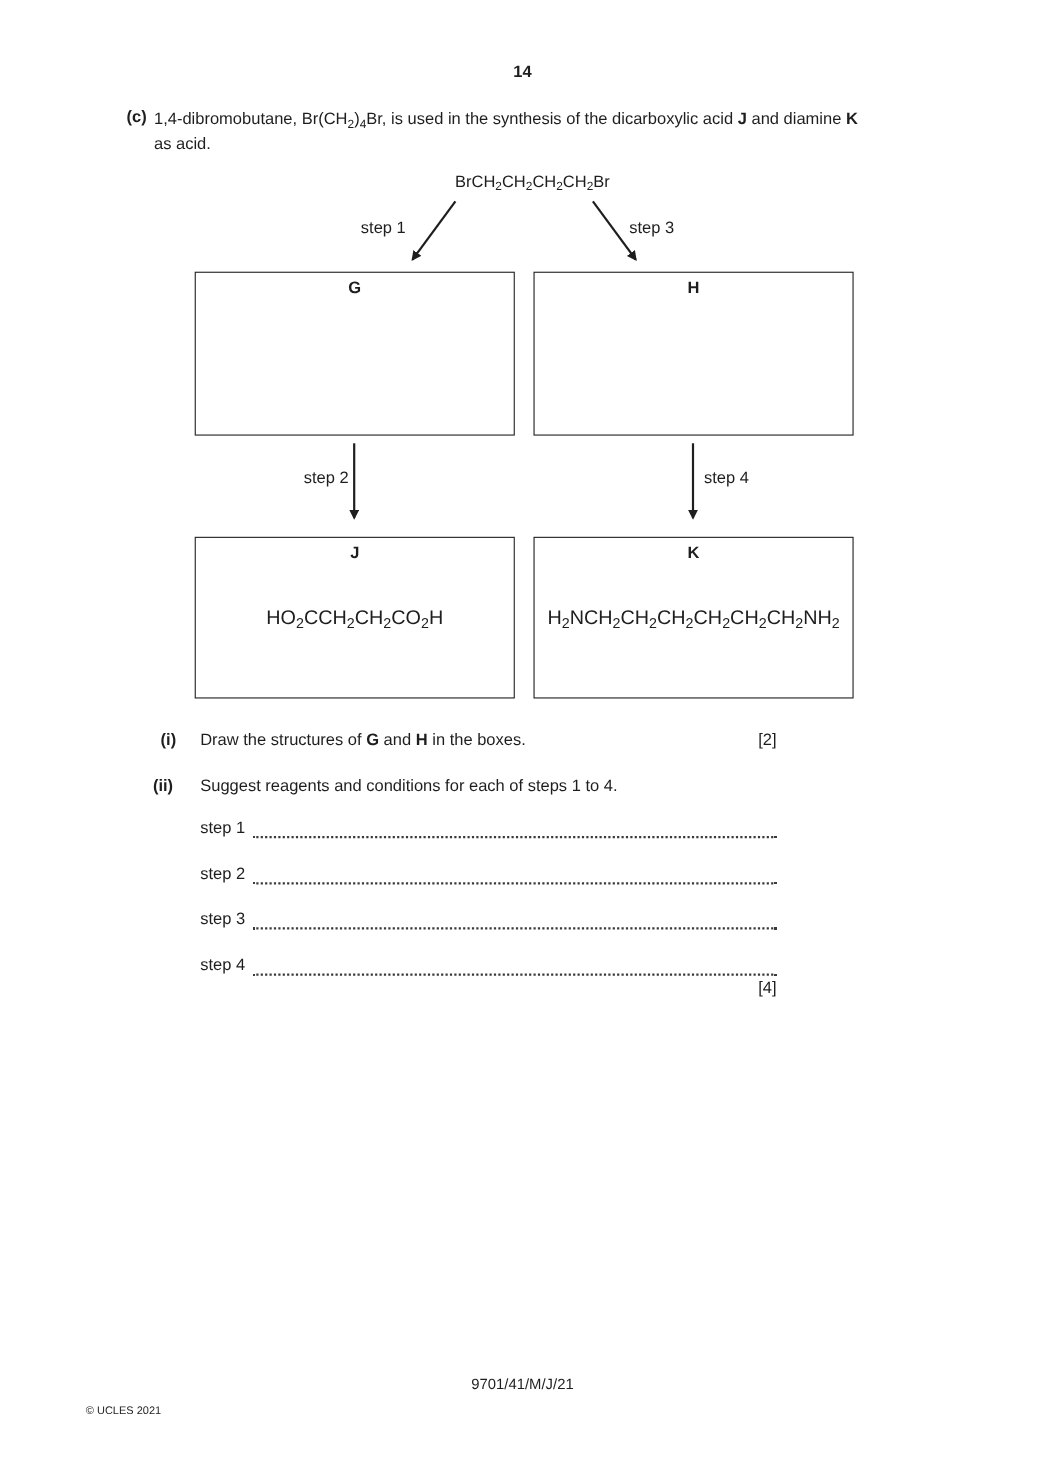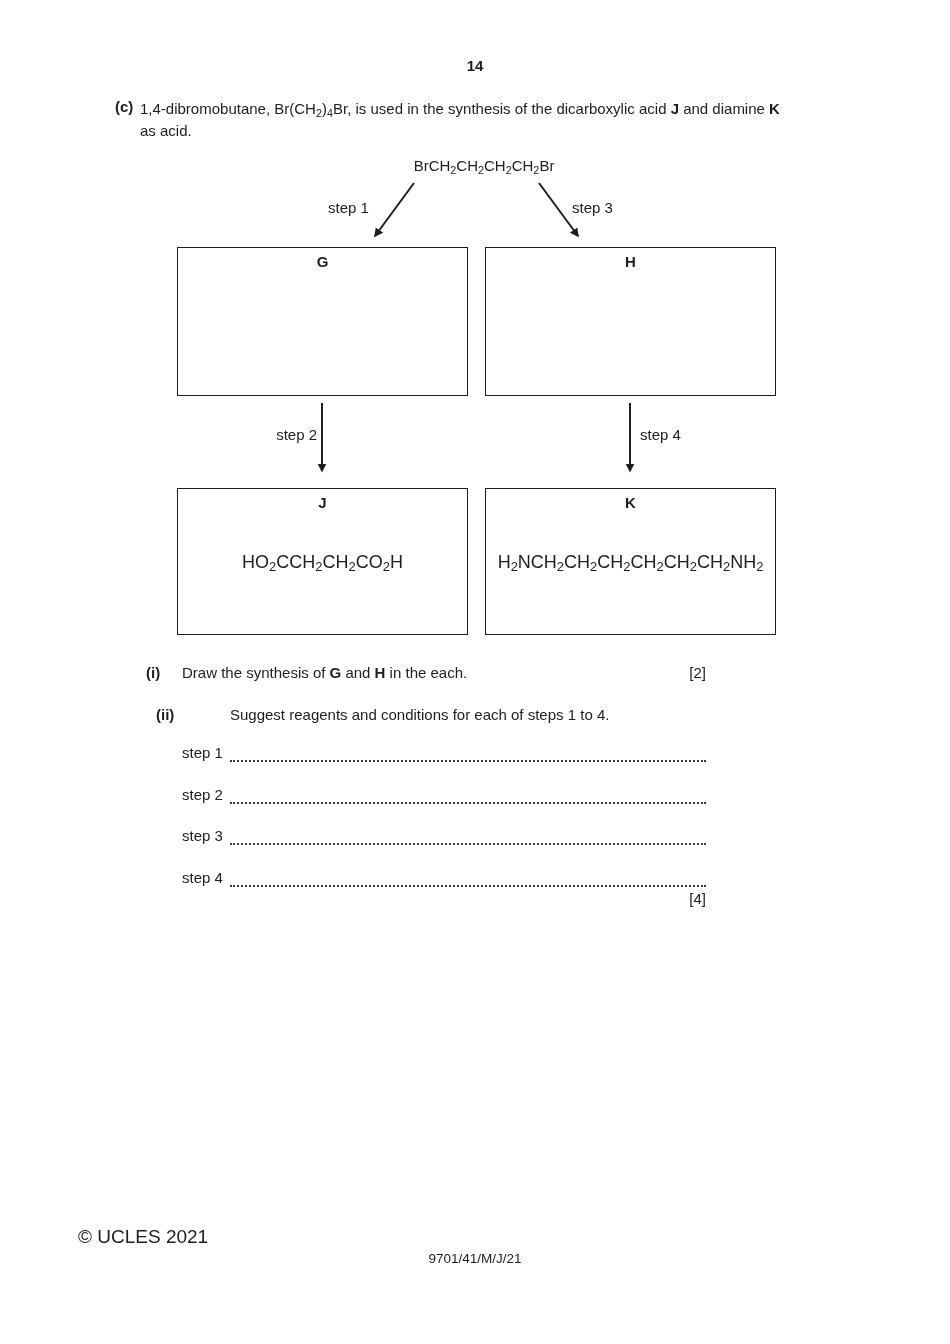--- a/index.html
+++ b/index.html
@@ -58,40 +58,40 @@
   .box-formula {
     position: absolute; top: 50%; left: 0; width: 100%;
     transform: translateY(-50%);
     text-align: center;
     font-size: 18px;
   }
   .part-row-label { font-weight: bold; }
   .part-i-label  { top: 664px; left: 146px; }
   .part-i-text   { top: 664px; left: 182px; }
   .part-i-marks  { top: 664px; right: 80px; }
-  .part-ii-label { top: 706px; left: 156px; }
-  .part-ii-text  { top: 706px; left: 182px; margin-left: 48px; }
+  .part-ii-label { top: 706px; left: 139px; }
+  .part-ii-text  { top: 706px; left: 182px; }
   .answer-row {
     left: 182px; right: 80px;
     display: flex; align-items: flex-end;
     height: 19px;
   }
   .answer-row-1 { top: 743px; }
   .answer-row-2 { top: 784.5px; }
   .answer-row-3 { top: 826px; }
   .answer-row-4 { top: 867.5px; }
   .answer-label { flex: 0 0 auto; line-height: 19px; }
   .answer-dots {
     flex: 1 1 auto;
     margin-left: 7px;
     border-bottom: 2.4px dotted #3a3a3a;
     height: 17px;
   }
   .part-ii-marks { top: 890px; right: 80px; }
-  .footer-left  { top: 1226px; left: 78px;  font-size: 19px; }
+  .footer-left  { top: 1277px; left: 78px;  font-size: 10px; }
   .footer-center{ top: 1251px; left: 0; width: 950px; text-align: center; font-size: 13.5px; }
 </style>
 </head>
 <body>
 
 <div class="page">
 
   <div class="abs page-number">14</div>
 
   <div class="abs q-label">(c)</div>
@@ -129,21 +129,21 @@
     <div class="box-letter">J</div>
     <div class="box-formula">HO<sub>2</sub>CCH<sub>2</sub>CH<sub>2</sub>CO<sub>2</sub>H</div>
   </div>
   <div class="abs scheme-box box-k">
     <div class="box-letter">K</div>
     <div class="box-formula">H<sub>2</sub>NCH<sub>2</sub>CH<sub>2</sub>CH<sub>2</sub>CH<sub>2</sub>CH<sub>2</sub>CH<sub>2</sub>NH<sub>2</sub></div>
   </div>
 
   <div class="abs part-row-label part-i-label">(i)</div>
   <div class="abs part-i-text">
-    <span>Draw the synthesis of </span><span class="b">G</span><span> and </span><span class="b">H</span><span> in the each.</span>
+    <span>Draw the structures of </span><span class="b">G</span><span> and </span><span class="b">H</span><span> in the boxes.</span>
   </div>
   <div class="abs part-i-marks">[2]</div>
 
   <div class="abs part-row-label part-ii-label">(ii)</div>
   <div class="abs part-ii-text">Suggest reagents and conditions for each of steps 1 to 4.</div>
 
   <div class="abs answer-row answer-row-1">
     <span class="answer-label">step 1</span>
     <span class="answer-dots"></span>
   </div>

